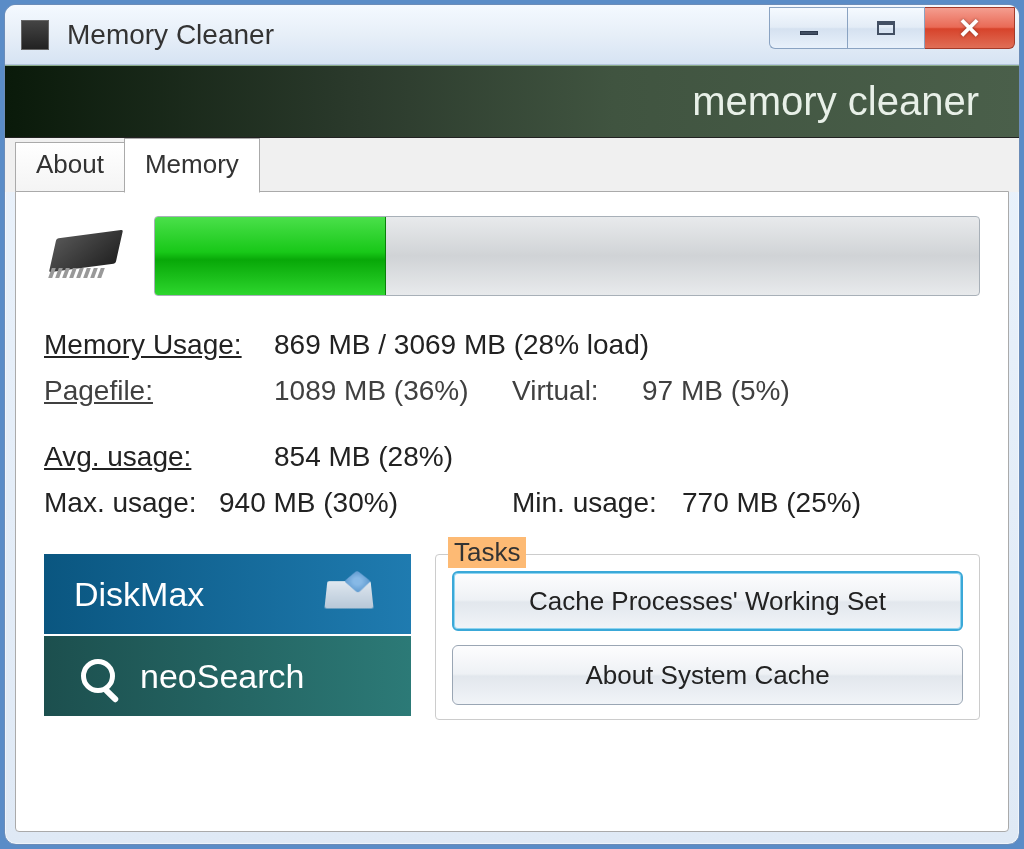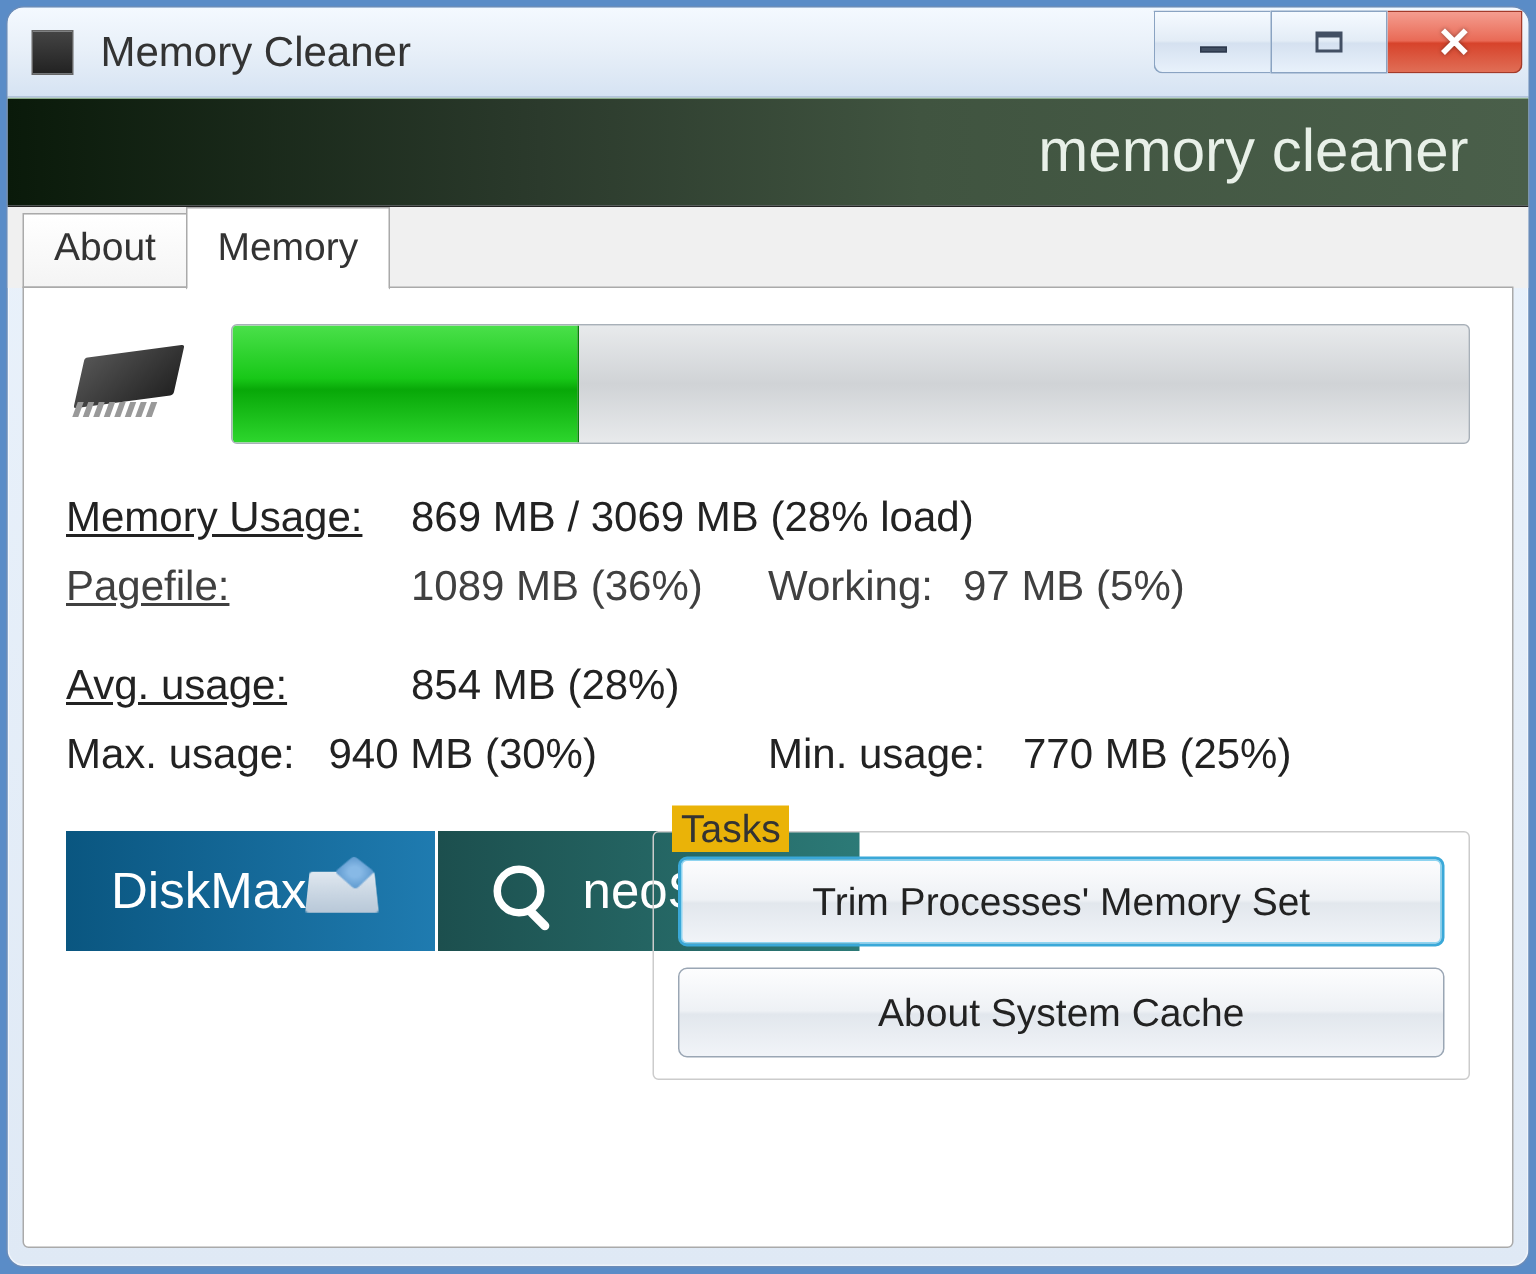--- a/index.html
+++ b/index.html
@@ -177,21 +177,21 @@
     .muted { color: #404040; }
     .stat-block2 { margin-top: 24px; }
     .sec-row { display: flex; }
     .sec-col { flex: 1; }
     .bottom {
       display: flex;
       gap: 24px;
       margin-top: 30px;
       align-items: stretch;
     }
-    .promo-col { width: 367px; display: flex; flex-direction: row; gap: 2px; }
+    .promo-col { width: 367px; display: flex; flex-direction: column; gap: 2px; }
     .promo {
       height: 80px;
       display: flex;
       align-items: center;
       padding: 0 20px 0 30px;
       color: #fff;
       font-size: 34px;
       cursor: pointer;
     }
     .promo.diskmax { background: linear-gradient(to right, #0a5680 0%, #1f7bb0 100%); }
@@ -232,21 +232,21 @@
       flex: 1;
       border: 1px solid #ccc;
       border-radius: 4px;
       padding: 16px 16px 14px 16px;
       position: relative;
     }
     .tasks-legend {
       position: absolute;
       top: -18px;
       left: 12px;
-      background: #eab308;
+      background: #fdba74;
       padding: 0 6px;
       font-size: 26px;
       color: #333;
     }
     .task-btn {
       width: 100%;
       height: 60px;
       font-size: 26px;
       color: #222;
       border: 1px solid #9aa6b4;
@@ -324,21 +324,21 @@
       <div class="stat-line">
         <span class="stat-label">Memory Usage:</span>
         <span>869 MB / 3069 MB  (28% load)</span>
       </div>
       <div class="stat-line muted sec-row">
         <div class="sec-col" style="display:flex">
           <span class="stat-label">Pagefile:</span>
           <span>1089 MB (36%)</span>
         </div>
         <div class="sec-col" style="display:flex">
-          <span style="min-width:130px">Working:</span>
+          <span style="min-width:130px">Virtual:</span>
           <span>97 MB (5%)</span>
         </div>
       </div>
 
       <div class="stat-block2">
         <div class="stat-line">
           <span class="stat-label">Avg. usage:</span>
           <span>854 MB (28%)</span>
         </div>
         <div class="stat-line sec-row">
@@ -364,19 +364,19 @@
         </div>
         <div class="promo neosearch">
           <div class="promo-icon">
               <div class="magnifier"></div>
             </div>
           <span>neoSearch</span>
         </div>
       </div>
       <div class="tasks-group">
         <div class="tasks-legend">Tasks</div>
-        <button class="task-btn primary">Trim Processes' Memory Set</button>
+        <button class="task-btn primary">Cache Processes' Working Set</button>
         <button class="task-btn">About System Cache</button>
       </div>
     </div>
 
   </div>
 </div>
 
 </body></html>

